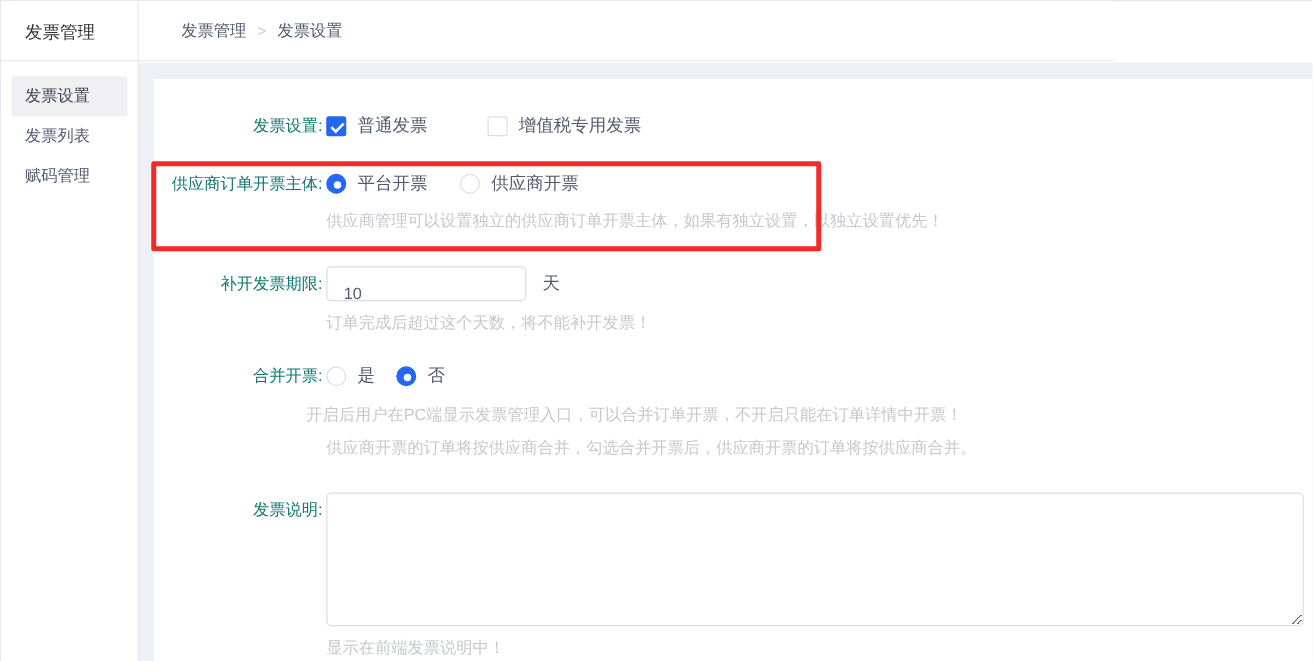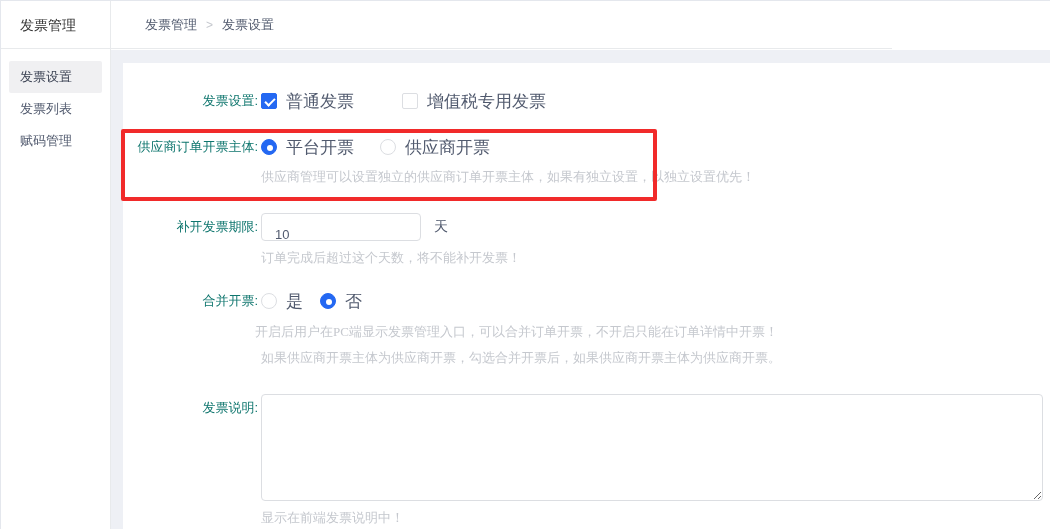--- a/index.html
+++ b/index.html
@@ -32,21 +32,21 @@
 
   
   .content-bg { position:absolute; left:110px; top:49px; width:940px; height:480px;
                 background:#eef0f5; }
   .card { position:absolute; left:122px; top:62px; width:928px; height:520px;
           background:#fff; }
 
   .frow { position:absolute; display:flex; align-items:center; }
   .flabel { width:135px; text-align:right; color:#0f766e; flex:none; }
   .ctrl { display:flex; align-items:center; margin-left:3px; }
-  .opt-label { font-size:17px; color:#515a6e; margin-left:9px; }
+  .opt-label { font-size:14px; color:#515a6e; margin-left:9px; }
 
   
   .checkbox { width:16px; height:16px; border-radius:2px; flex:none; position:relative;
               border:1px solid #dcdee2; background:#fff; cursor:pointer; }
   .checkbox.checked { background:var(--accent); border-color:var(--accent); }
   .checkbox.checked::after { content:""; position:absolute; left:5px; top:2px;
         width:4px; height:8px; border:solid #fff; border-width:0 2px 2px 0;
         transform:rotate(45deg); }
 
   
@@ -131,22 +131,22 @@
 
     <div class="frow" style="top:229px; height:18px;">
       <div class="flabel">合并开票:</div>
       <div class="ctrl">
         <span class="radio"></span>
         <span class="opt-label">是</span>
         <span class="radio checked" style="margin-left:17px;"></span>
         <span class="opt-label">否</span>
       </div>
     </div>
-    <div class="help-text" style="left:132px; top:260px;font-family:Liberation Serif, serif;">开启后用户在PC端显示发票管理入口，可以合并订单开票，不开启只能在订单详情中开票！</div>
-    <div class="help-text" style="left:138px; top:286px;">如果供应商开票主体为供应商开票，勾选合并开票后，如果供应商开票主体为供应商开票。</div>
+    <div class="help-text" style="left:122px; top:260px;">开启后用户在PC端显示发票管理入口，可以合并订单开票，不开启只能在订单详情中开票！</div>
+    <div class="help-text" style="left:138px; top:286px;">供应商开票的订单将按供应商合并，勾选合并开票后，供应商开票的订单将按供应商合并。</div>
 
     <div class="frow" style="top:331px; align-items:flex-start;justify-content:flex-end;">
       <div class="flabel" style="padding-top:5px;">发票说明:</div>
       <textarea class="note-textarea" style=""></textarea>
     </div>
     <div class="help-text" style="left:138px; top:446px;">显示在前端发票说明中！</div>
 
   </div>
 </div>
 

